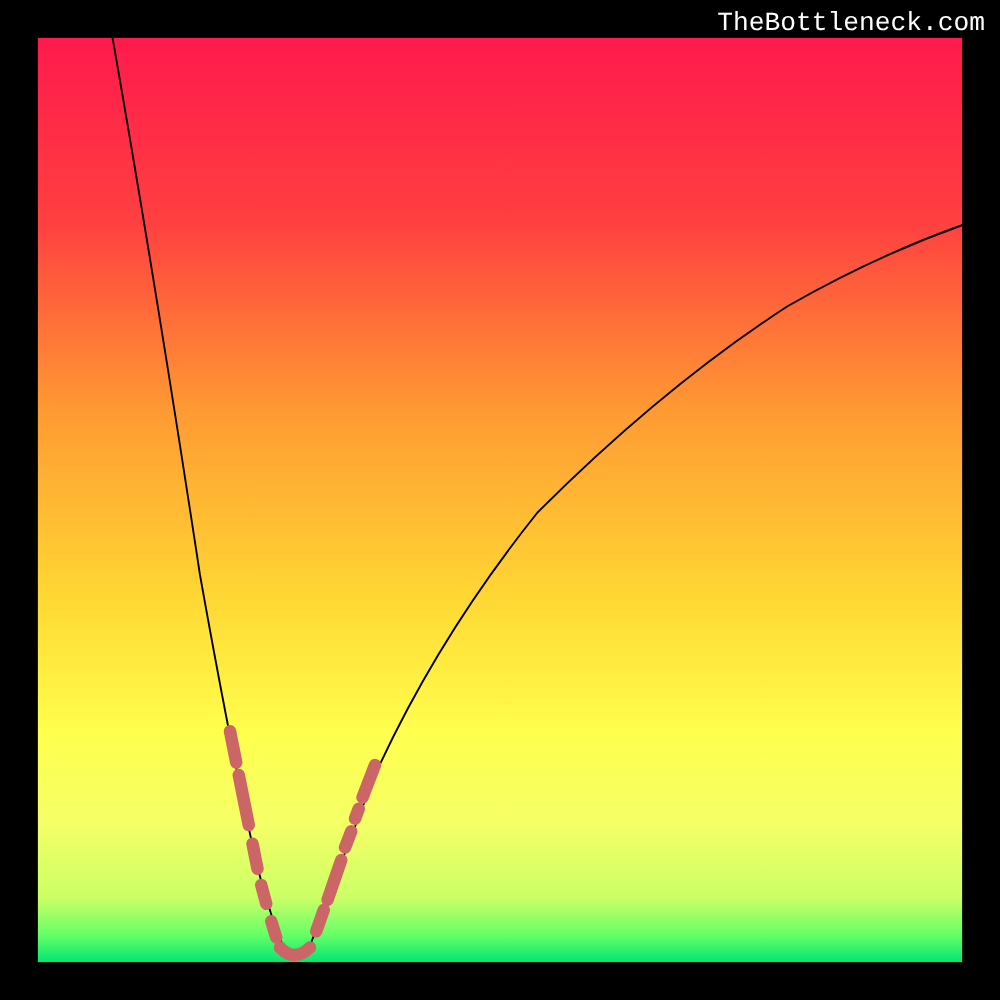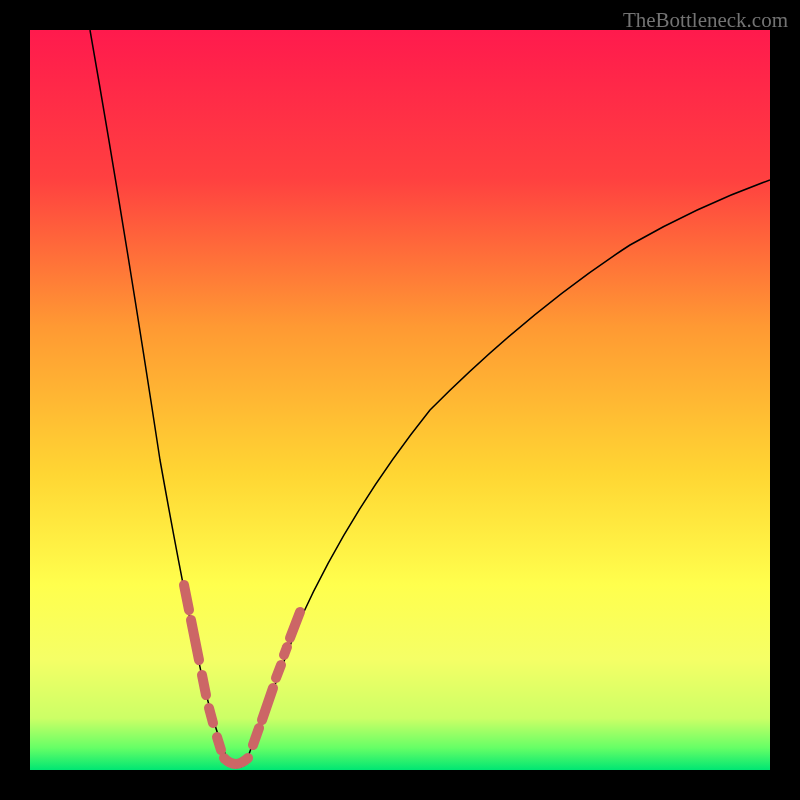--- a/index.html
+++ b/index.html
@@ -13,23 +13,23 @@
       height: 800px;
       background: #000;
       position: relative;
       overflow: hidden;
     }
     
     .watermark {
       position: absolute;
       top: 8px;
       right: 12px;
-      font-family: Liberation Serif, serif;
+      font-family: Liberation Mono, monospace;
       font-size: 21px;
-      color: #737373;
+      color: #ffffff;
       z-index: 10;
     }
     
     .chart-container {
       position: absolute;
       top: 30px;
       left: 30px;
       right: 30px;
       bottom: 30px;
       overflow: hidden;

